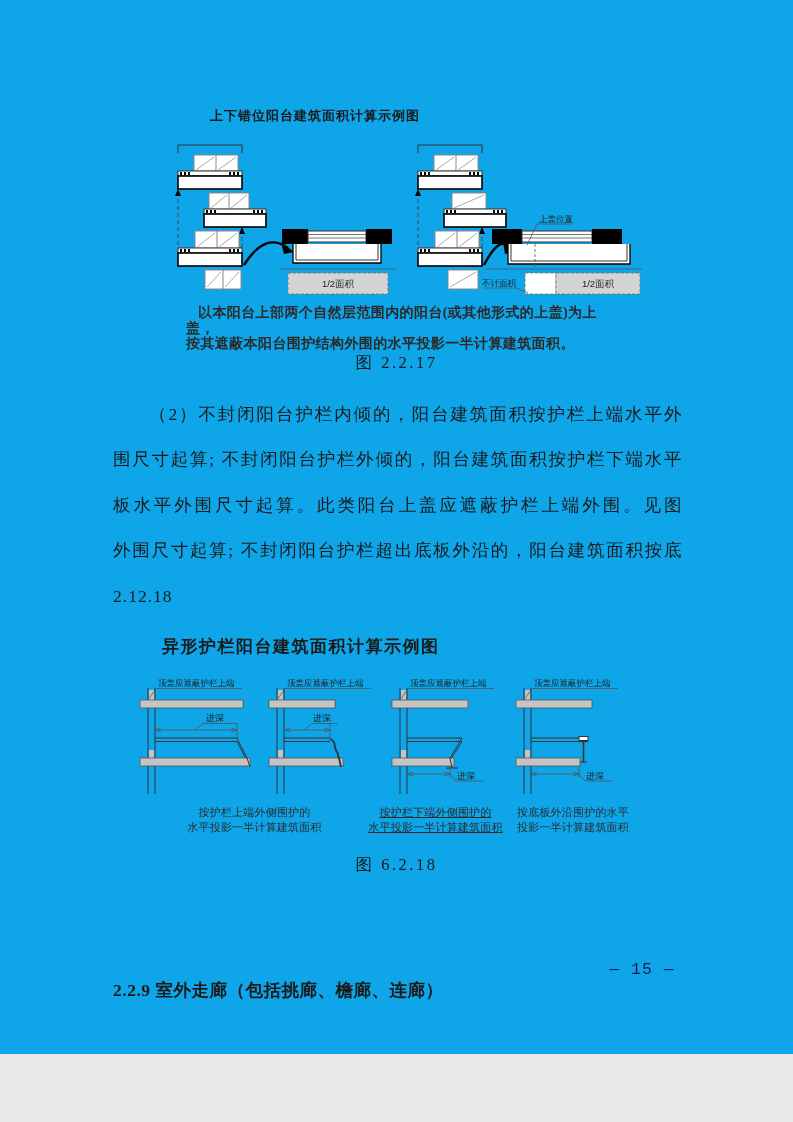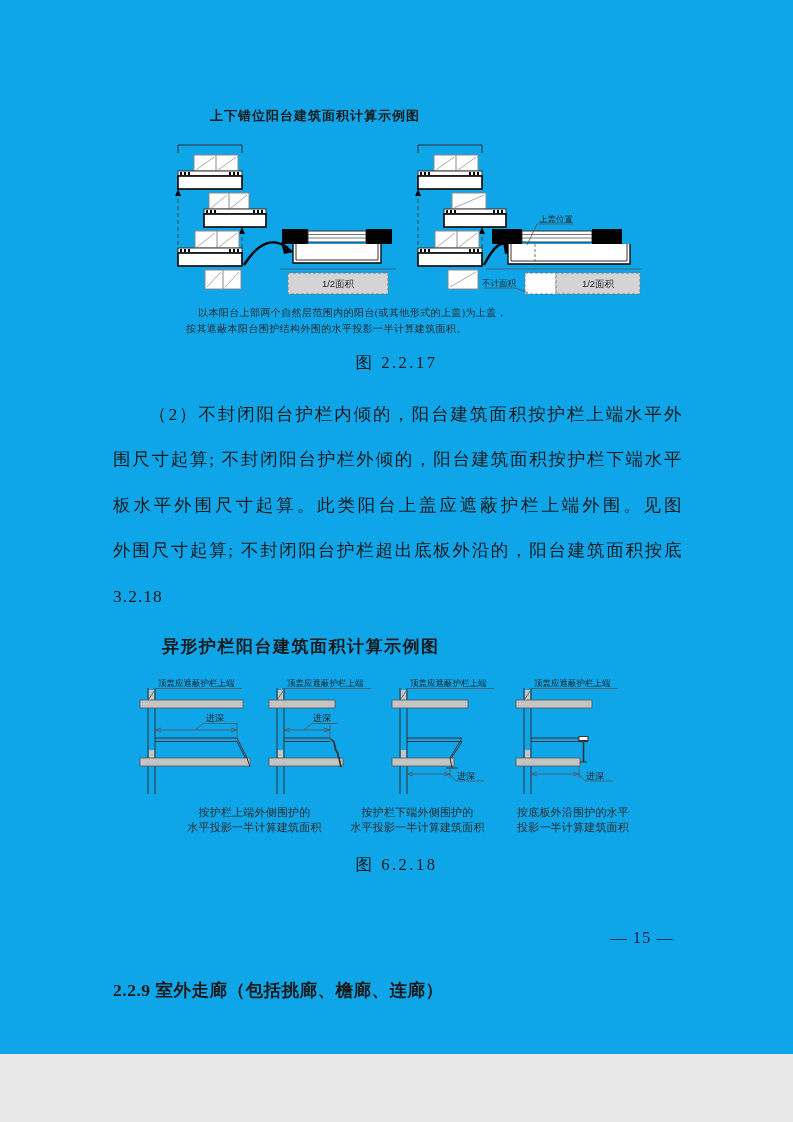--- a/index.html
+++ b/index.html
@@ -2,21 +2,21 @@
 <html><head>
 <meta charset="utf-8">
 <style>
   html,body{margin:0;padding:0;background:#e8e8e8;}
   #page{position:relative;width:793px;height:1054px;background:#0ea5e9;margin:0 auto;overflow:hidden;
         font-family:"Liberation Serif","DejaVu Serif",serif;color:#1a1a1a;}
   .abs{position:absolute;}
   .sans{font-family:"Liberation Sans","DejaVu Sans",sans-serif;}
   .fig-title-sm{font-size:13px;font-weight:600;letter-spacing:1px;}
   .fig-title-lg{font-size:17px;font-weight:600;letter-spacing:1.5px;}
-  .fig-caption{font-size:10px;line-height:15.5px;letter-spacing:0.4px;color:#2a2a2a;}
+  .fig-caption{font-size:14px;line-height:15.5px;letter-spacing:0.4px;color:#2a2a2a;font-weight:bold;}
   .fig-caption .indent{text-indent:12px;}
   .fig-label{width:793px;text-align:center;font-size:16.5px;letter-spacing:2.5px;}
   .para{width:570px;font-size:17.5px;letter-spacing:1.6px;}
   .pline{height:45.4px;line-height:45.4px;text-align:justify;text-align-last:justify;white-space:nowrap;}
   .pline.first{padding-left:36px;width:534px;}
   .pline.last{text-align:left;text-align-last:left;letter-spacing:1px;}
   .cap{font-size:11px;line-height:14.5px;text-align:center;letter-spacing:0.2px;color:#2a2a2a;}
   .heading{font-size:17.5px;font-weight:bold;letter-spacing:0.5px;}
   .footer{font-size:16.5px;letter-spacing:1px;color:#1b1b4e;text-align:center;}
   
@@ -144,21 +144,21 @@
     <div>按其遮蔽本阳台围护结构外围的水平投影一半计算建筑面积。</div>
   </div>
 
   <div class="abs fig-label" style="top:352px;font-family:Liberation Serif, serif;">图 2.2.17</div>
 
   <div class="abs para" style="left:113px;top:392px;">
     <div class="pline first">（2）不封闭阳台护栏内倾的，阳台建筑面积按护栏上端水平外</div>
     <div class="pline">围尺寸起算; 不封闭阳台护栏外倾的，阳台建筑面积按护栏下端水平</div>
     <div class="pline">板水平外围尺寸起算。此类阳台上盖应遮蔽护栏上端外围。见图</div>
     <div class="pline">外围尺寸起算; 不封闭阳台护栏超出底板外沿的，阳台建筑面积按底</div>
-    <div class="pline last">3.2.18</div>
+    <div class="pline last">2.12.18</div>
   </div>
 
   <div class="abs sans fig-title-lg" style="left:154px;top:635px;margin-left:8px;">异形护栏阳台建筑面积计算示例图</div>
 
   <svg class="abs" style="left:138px;top:676px;" width="530" height="132" viewBox="0 0 530 132">
 
     <g>
       <rect class="wallgry" x="10.8" y="14" width="5.4" height="16"></rect>
       <rect class="wallgry" x="10.8" y="74" width="5.4" height="16"></rect>
       <path class="s1" d="M10,12 V118 M17,12 V118"></path>
@@ -214,28 +214,28 @@
       <path class="s1" d="M66,86 H73"></path>
       <path class="thin" d="M17,98 H65 M17,98 L23,96 M17,98 L23,100 M65,98 L59,96 M65,98 L59,100 M65,90 V102 M65,98 L71,105 M71,105 H99"></path>
       <text class="svgtxt" x="72" y="103" font-size="9">进深</text>
     </g>
   </svg>
 
   <div class="abs cap" style="left:157px;top:805px;width:195px;">
     <div>按护栏上端外侧围护的</div>
     <div>水平投影一半计算建筑面积</div>
   </div>
-  <div class="abs cap" style="left:320px;top:805px;width:195px;">
+  <div class="abs cap" style="left:338px;top:805px;width:195px;text-decoration:underline;">
     <div>按护栏下端外侧围护的</div>
     <div>水平投影一半计算建筑面积</div>
   </div>
   <div class="abs cap" style="left:478px;top:805px;width:190px;">
     <div>按底板外沿围护的水平</div>
     <div>投影一半计算建筑面积</div>
   </div>
 
   <div class="abs fig-label" style="top:854px;">图 6.2.18</div>
 
   <div class="abs heading" style="left:113px;top:930px;margin-top:48px;">2.2.9 室外走廊（包括挑廊、檐廊、连廊）</div>
 
-  <div class="abs footer" style="left:587px;top:928px;width:110px;">— 15 —</div>
+  <div class="abs footer" style="left:587px;top:960px;width:110px;font-family:Liberation Mono, monospace;">— 15 —</div>
 
 </div>
 
 </body></html>

